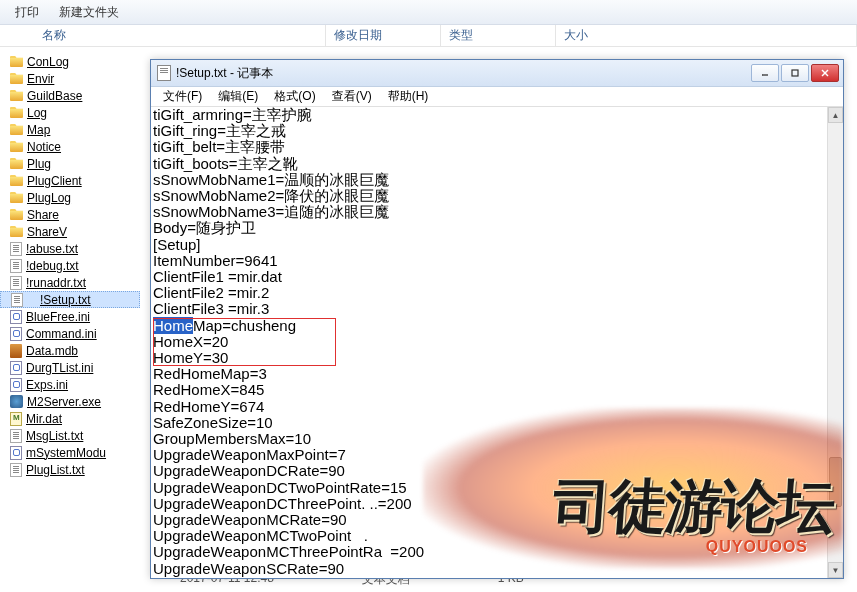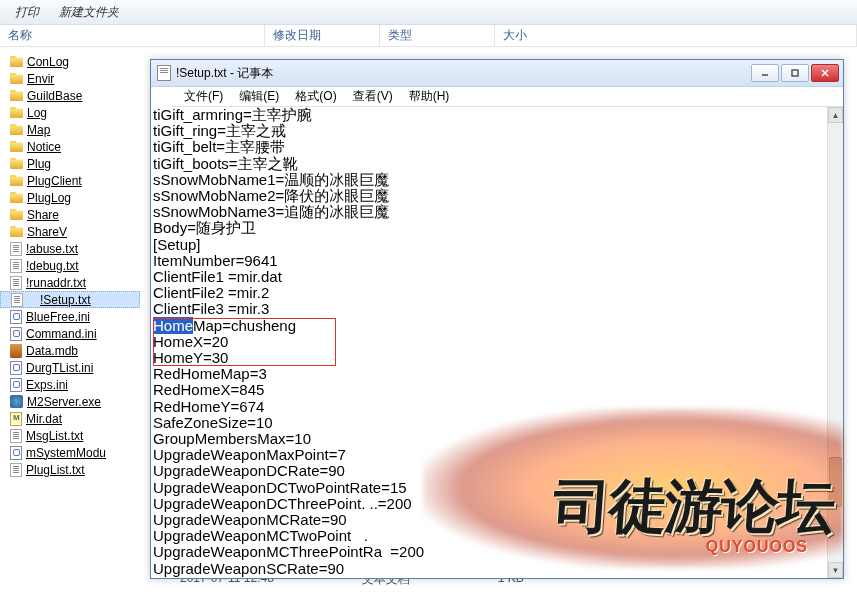--- a/index.html
+++ b/index.html
@@ -1,24 +1,24 @@
 <!DOCTYPE html>
 <html><head>
 <meta charset="utf-8">
 <style>
 * { margin: 0; padding: 0; box-sizing: border-box; font-family: "Microsoft YaHei", "SimSun", Tahoma, sans-serif; }
 body { background: #fff; width: 857px; height: 592px; overflow: hidden; font-size: 12px; position: relative; }
 
 
 .explorer { position: absolute; top: 0; left: 0; right: 0; bottom: 0; }
-.exp-toolbar { height: 25px; background: linear-gradient(#f9fbfd, #e8eef6); border-bottom: 1px solid #d6dde8; padding-left: 15px; display: flex; align-items: center; gap: 20px; color: #333; font-style: italic; }
+.exp-toolbar { height: 25px; background: linear-gradient(#f9fbfd, #e8eef6); border-bottom: 1px solid #d6dde8; padding-left: 15px; display: flex; align-items: center; gap: 20px; color: #333; }
 .exp-toolbar span { cursor: default; }
 .exp-header { height: 22px; display: flex; border-bottom: 1px solid #e5e5e5; color: #3a6090; }
 .exp-header > div { display: flex; align-items: center; border-right: 1px solid #e5e5e5; padding-left: 8px; height: 100%; }
-.col-name { width: 265px; }
+.col-name { width: 292px; margin-left: 34px; }
 .col-date { width: 115px; }
 .col-type { width: 115px; }
 .col-size { flex: 1; }
 
 .exp-body { position: absolute; top: 47px; left: 0; right: 0; bottom: 0; }
 .file-list { width: 140px; padding-top: 6px; }
 .file-row { display: flex; align-items: center; height: 17px; padding-left: 10px; gap: 4px; cursor: default; color: #000; white-space: nowrap; text-decoration: underline; }
 .file-row.selected { background: #cee3ff; border: 1px dotted #7aa7e0; gap: 17px; }
 .folder-icon { width: 13px; height: 11px; background: linear-gradient(#fce37a, #e9a933); border-radius: 1px; border-top: 2px solid #f7d15e; clip-path: polygon(0 0, 40% 0, 50% 15%, 100% 15%, 100% 100%, 0 100%); flex-shrink: 0; }
 .txt-icon { width: 12px; height: 14px; background: #fff; border: 1px solid #aaa; position: relative; flex-shrink: 0; }
@@ -36,21 +36,21 @@
 .notepad { position: absolute; left: 150px; top: 59px; width: 694px; height: 520px; background: #fff; border: 1px solid #5a7fb0; box-shadow: 0 0 8px rgba(0,0,0,.2); display: flex; flex-direction: column; }
 .np-title { height: 27px; background: linear-gradient(#e9f1fb, #d5e3f5); display: flex; align-items: center; padding-left: 6px; border-bottom: 1px solid #c0d0e4; }
 .np-title-icon { width: 14px; height: 16px; background: #fff; border: 1px solid #888; margin-right: 5px; position: relative; }
 .np-title-icon::before { content: ""; position: absolute; top: 2px; left: 2px; width: 8px; height: 1px; background: #888; box-shadow: 0 2px 0 #888, 0 4px 0 #888; }
 .np-title-text { flex: 1; color: #000; font-size: 12px; }
 .np-controls { display: flex; gap: 2px; padding-right: 4px; }
 .np-btn { width: 28px; height: 18px; border: 1px solid #9db6d8; border-radius: 2px; background: linear-gradient(#fdfefe, #e4ecf7); display: flex; align-items: center; justify-content: center; cursor: pointer; }
 .np-btn.close { background: linear-gradient(#f08080, #d03030); border-color: #a83030; }
 .np-btn svg { width: 10px; height: 10px; }
 
-.np-menu { height: 20px; display: flex; align-items: center; gap: 4px; padding-left: 6px; border-bottom: 1px solid #e0e0e0; color: #000; margin-left: 21px; }
+.np-menu { height: 20px; display: flex; align-items: center; gap: 4px; padding-left: 6px; border-bottom: 1px solid #e0e0e0; color: #000; }
 .np-menu span { padding: 2px 6px; cursor: default; }
 
 .np-body { flex: 1; position: relative; overflow: hidden; }
 .np-text { position: absolute; inset: 0 16px 0 0; padding: 0 2px; font-family: Consolas, "SimSun", monospace; font-size: 15px; line-height: 16.2px; white-space: pre; overflow: hidden; }
 .selword { background: #2862c7; color: #fff; }
 .redbox { position: absolute; border: 1px solid #e03030; pointer-events: none; }
 
 .np-scroll { position: absolute; right: 0; top: 0; bottom: 0; width: 16px; background: #f0f0f0; border-left: 1px solid #ddd; }
 .np-scroll .arrow { height: 16px; background: #e6e6e6; border: 1px solid #ccc; display: flex; align-items: center; justify-content: center; font-size: 8px; color: #555; cursor: pointer; }
 .np-scroll .thumb { position: absolute; top: 350px; left: 1px; right: 1px; height: 50px; background: #c9c9c9; border: 1px solid #aaa; border-radius: 2px; cursor: pointer; }

